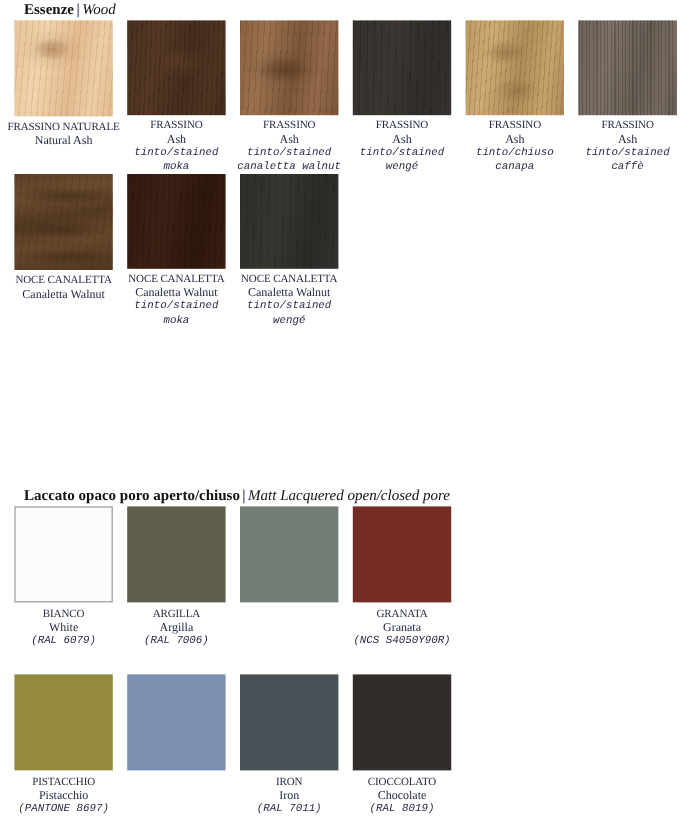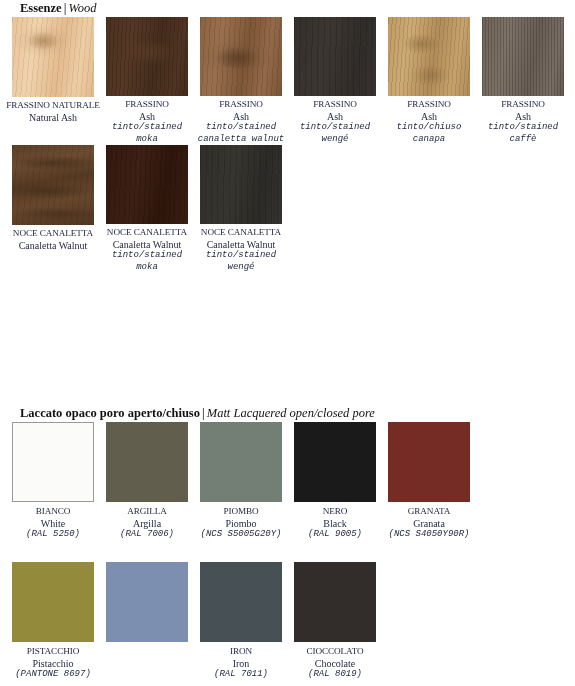--- a/index.html
+++ b/index.html
@@ -224,46 +224,33 @@
 <div class="section" id="lacquer-section">
   <div class="section-header">
     <span class="sh-it">Laccato opaco poro aperto/chiuso</span><span class="sh-sep">|</span><span class="sh-en">Matt Lacquered open/closed pore</span>
   </div>
   <div class="swatch-row lac-row" id="lac-row-1">
       <div class="cell">
         <div class="chip bordered" style="background: rgb(251, 251, 250);"></div>
         <div class="labels">
           <span class="l-it">BIANCO</span>
           <span class="l-en">White</span>
-          <span class="l-note">(RAL 5250)</span>
+          <span class="l-note">(RAL 6079)</span>
         </div>
       </div>
       <div class="cell">
         <div class="chip" style="background: rgb(98, 94, 77);"></div>
         <div class="labels">
           <span class="l-it">ARGILLA</span>
           <span class="l-en">Argilla</span>
           <span class="l-note">(RAL 7006)</span>
         </div>
       </div>
       <div class="cell">
         <div class="chip" style="background: rgb(115, 127, 116);"></div>
-        <div class="labels">
-          <span class="l-it">PIOMBO</span>
-          <span class="l-en">Piombo</span>
-          <span class="l-note">(NCS S5005G20Y)</span>
-        </div>
-      </div>
-      <div class="cell">
-        <div class="chip" style="background: rgb(26, 26, 26);"></div>
-        <div class="labels">
-          <span class="l-it">NERO</span>
-          <span class="l-en">Black</span>
-          <span class="l-note">(RAL 9005)</span>
-        </div>
       </div>
       <div class="cell">
         <div class="chip" style="background: rgb(117, 44, 36);"></div>
         <div class="labels">
           <span class="l-it">GRANATA</span>
           <span class="l-en">Granata</span>
           <span class="l-note">(NCS S4050Y90R)</span>
         </div>
       </div>
     </div>

